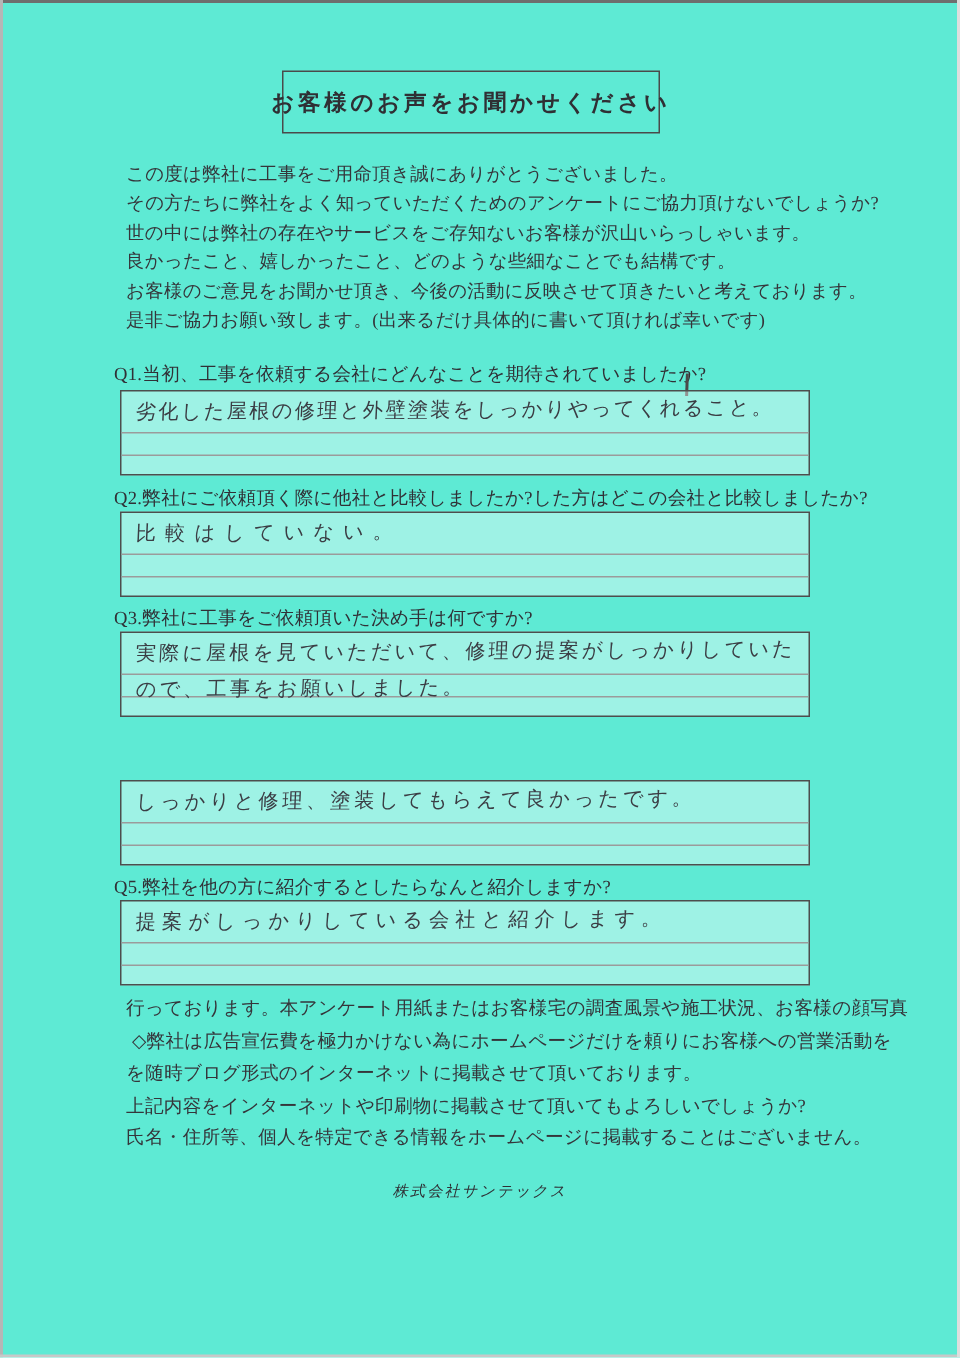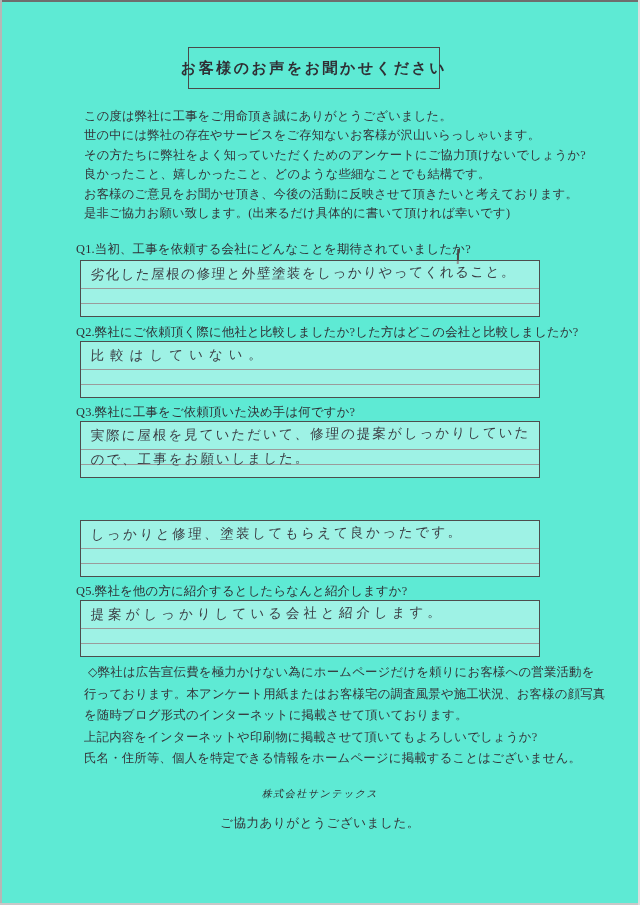--- a/index.html
+++ b/index.html
@@ -86,22 +86,22 @@
   <div class="edge edge-left"></div>
   <div class="edge edge-bottom"></div>
   <div class="edge edge-right"></div>
 
   <div class="title-box">
     <span class="title-text">お客様のお声をお聞かせください</span>
   </div>
 
   <div class="intro">
     <div class="tline">この度は弊社に工事をご用命頂き誠にありがとうございました。</div>
+    <div class="tline">その方たちに弊社をよく知っていただくためのアンケートにご協力頂けないでしょうか?</div>
     <div class="tline">世の中には弊社の存在やサービスをご存知ないお客様が沢山いらっしゃいます。</div>
-    <div class="tline">その方たちに弊社をよく知っていただくためのアンケートにご協力頂けないでしょうか?</div>
     <div class="tline">良かったこと、嬉しかったこと、どのような些細なことでも結構です。</div>
     <div class="tline">お客様のご意見をお聞かせ頂き、今後の活動に反映させて頂きたいと考えております。</div>
     <div class="tline">是非ご協力お願い致します。(出来るだけ具体的に書いて頂ければ幸いです)</div>
   </div>
 
   <div class="qlabel" style="top:240px">Q1.当初、工事を依頼する会社にどんなことを期待されていましたか?</div>
   <div class="stray-mark"></div>
   <div class="abox" style="top:260px">
     <div class="rule r1"></div>
     <div class="rule r2"></div>
@@ -130,23 +130,22 @@
   </div>
 
   <div class="qlabel" style="top:582px">Q5.弊社を他の方に紹介するとしたらなんと紹介しますか?</div>
   <div class="abox" style="top:600px">
     <div class="rule r1"></div>
     <div class="rule r2"></div>
     <div class="hand h1" style="letter-spacing:4px">提案がしっかりしている会社と紹介します。</div>
   </div>
 
   <div class="footer-block">
+    <div class="fline">行っております。本アンケート用紙またはお客様宅の調査風景や施工状況、お客様の顔写真</div>
     <div class="fline indent">◇弊社は広告宣伝費を極力かけない為にホームページだけを頼りにお客様への営業活動を</div>
-    <div class="fline">行っております。本アンケート用紙またはお客様宅の調査風景や施工状況、お客様の顔写真</div>
     <div class="fline">を随時ブログ形式のインターネットに掲載させて頂いております。</div>
     <div class="fline">上記内容をインターネットや印刷物に掲載させて頂いてもよろしいでしょうか?</div>
     <div class="fline">氏名・住所等、個人を特定できる情報をホームページに掲載することはございません。</div>
   </div>
 
   <div class="center-line company">株式会社サンテックス</div>
-  <div class="center-line thanks">ご協力ありがとうございました。</div>
 
 </div>
 
 </body></html>

